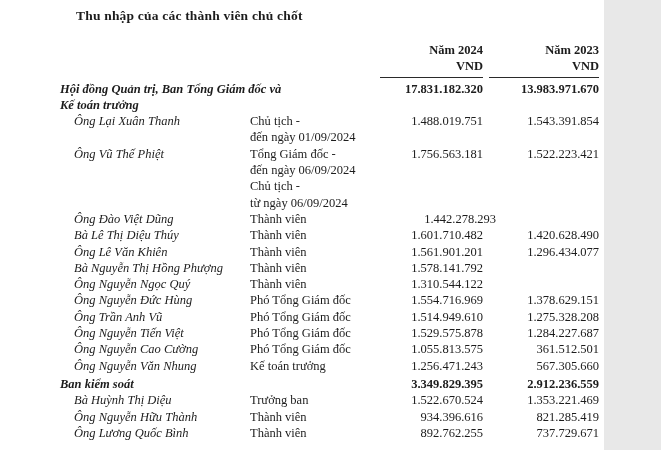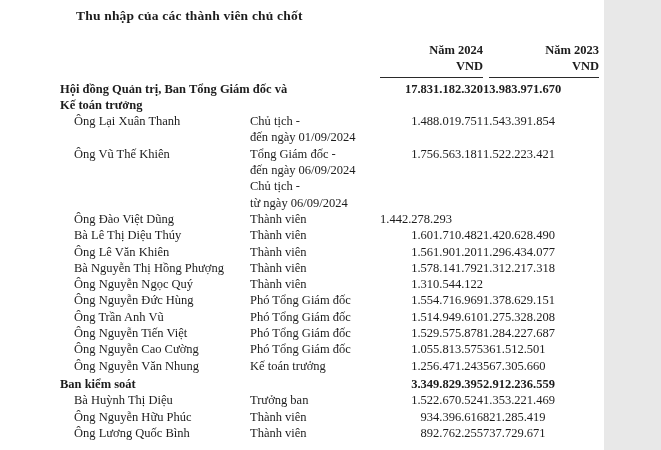--- a/index.html
+++ b/index.html
@@ -28,25 +28,25 @@
     padding-bottom:2px;
     box-sizing:border-box;
   }
   .col-head.c1 { width:103px; }
   .col-head.c2 { width:110px; margin-left:6px; }
   .col-head .unit { display:block; }
   .tbody { padding-top:3px; }
   .row { display:flex; align-items:flex-start; }
   .row.section { font-weight:bold; }
   .row.section2 { margin-top:2px; }
-  .cell-name { width:192px; padding-left:16px; box-sizing:border-box; }
+  .cell-name { width:192px; padding-left:16px; box-sizing:border-box;font-style:italic; }
   .row.section .cell-name { width:322px; padding-left:2px; }
   .cell-pos { width:130px; }
   .cell-v1 { width:103px; text-align:right; }
-  .cell-v2 { width:116px; text-align:left; }
+  .cell-v2 { width:116px; text-align:right; }
   .ln { display:block; }
 </style>
 </head>
 <body>
 
 <div class="page">
   <div class="title">Thu nhập của các thành viên chủ chốt</div>
 
   <div class="table">
     <div class="thead">
@@ -75,21 +75,21 @@
           </div>
           <div class="cell-pos">
             <div class="ln">Chủ tịch -</div>
             <div class="ln">đến ngày 01/09/2024</div>
           </div>
           <div class="cell-v1">1.488.019.751</div>
           <div class="cell-v2">1.543.391.854</div>
         </div>
         <div class="row member">
           <div class="cell-name">
-            <div class="ln">Ông Vũ Thế Khiên</div>
+            <div class="ln">Ông Vũ Thế Phiệt</div>
           </div>
           <div class="cell-pos">
             <div class="ln">Tổng Giám đốc -</div>
             <div class="ln">đến ngày 06/09/2024</div>
             <div class="ln">Chủ tịch -</div>
             <div class="ln">từ ngày 06/09/2024</div>
           </div>
           <div class="cell-v1">1.756.563.181</div>
           <div class="cell-v2">1.522.223.421</div>
         </div>
@@ -123,21 +123,20 @@
           <div class="cell-v2">1.296.434.077</div>
         </div>
         <div class="row member">
           <div class="cell-name">
             <div class="ln">Bà Nguyễn Thị Hồng Phượng</div>
           </div>
           <div class="cell-pos">
             <div class="ln">Thành viên</div>
           </div>
           <div class="cell-v1">1.578.141.792</div>
-          <div class="cell-v2">1.312.217.318</div>
         </div>
         <div class="row member">
           <div class="cell-name">
             <div class="ln">Ông Nguyễn Ngọc Quý</div>
           </div>
           <div class="cell-pos">
             <div class="ln">Thành viên</div>
           </div>
           <div class="cell-v1">1.310.544.122</div>
         </div>
@@ -203,21 +202,21 @@
             <div class="ln">Bà Huỳnh Thị Diệu</div>
           </div>
           <div class="cell-pos">
             <div class="ln">Trưởng ban</div>
           </div>
           <div class="cell-v1">1.522.670.524</div>
           <div class="cell-v2">1.353.221.469</div>
         </div>
         <div class="row member">
           <div class="cell-name">
-            <div class="ln">Ông Nguyễn Hữu Phúc</div>
+            <div class="ln">Ông Nguyễn Hữu Thành</div>
           </div>
           <div class="cell-pos">
             <div class="ln">Thành viên</div>
           </div>
           <div class="cell-v1">934.396.616</div>
           <div class="cell-v2">821.285.419</div>
         </div>
         <div class="row member">
           <div class="cell-name">
             <div class="ln">Ông Lương Quốc Bình</div>

